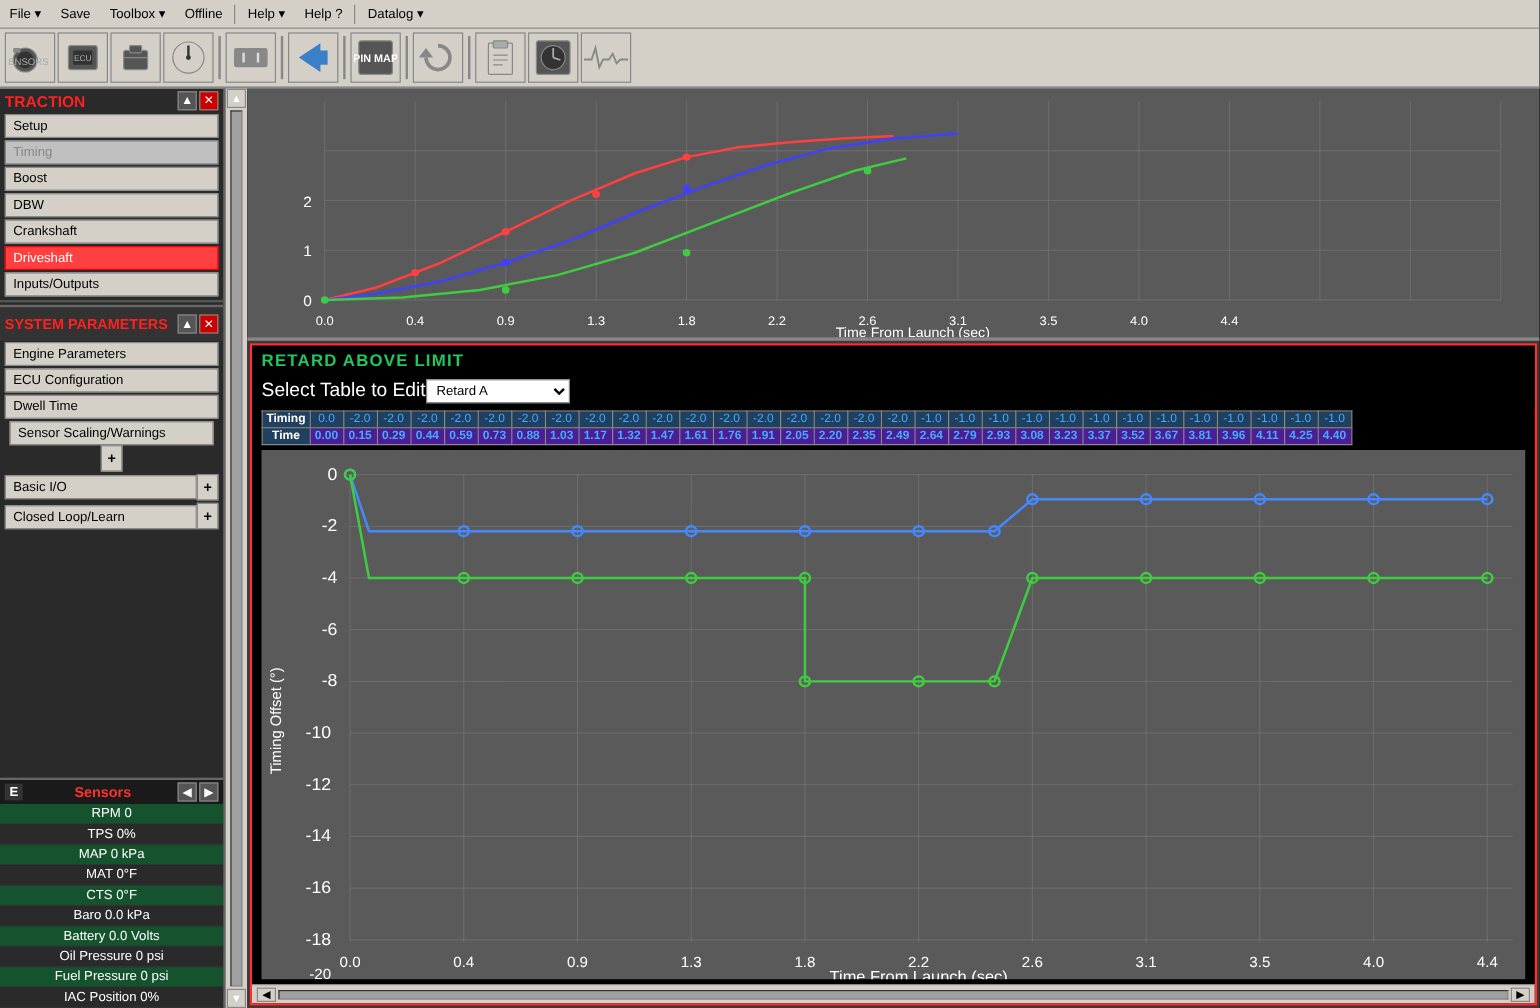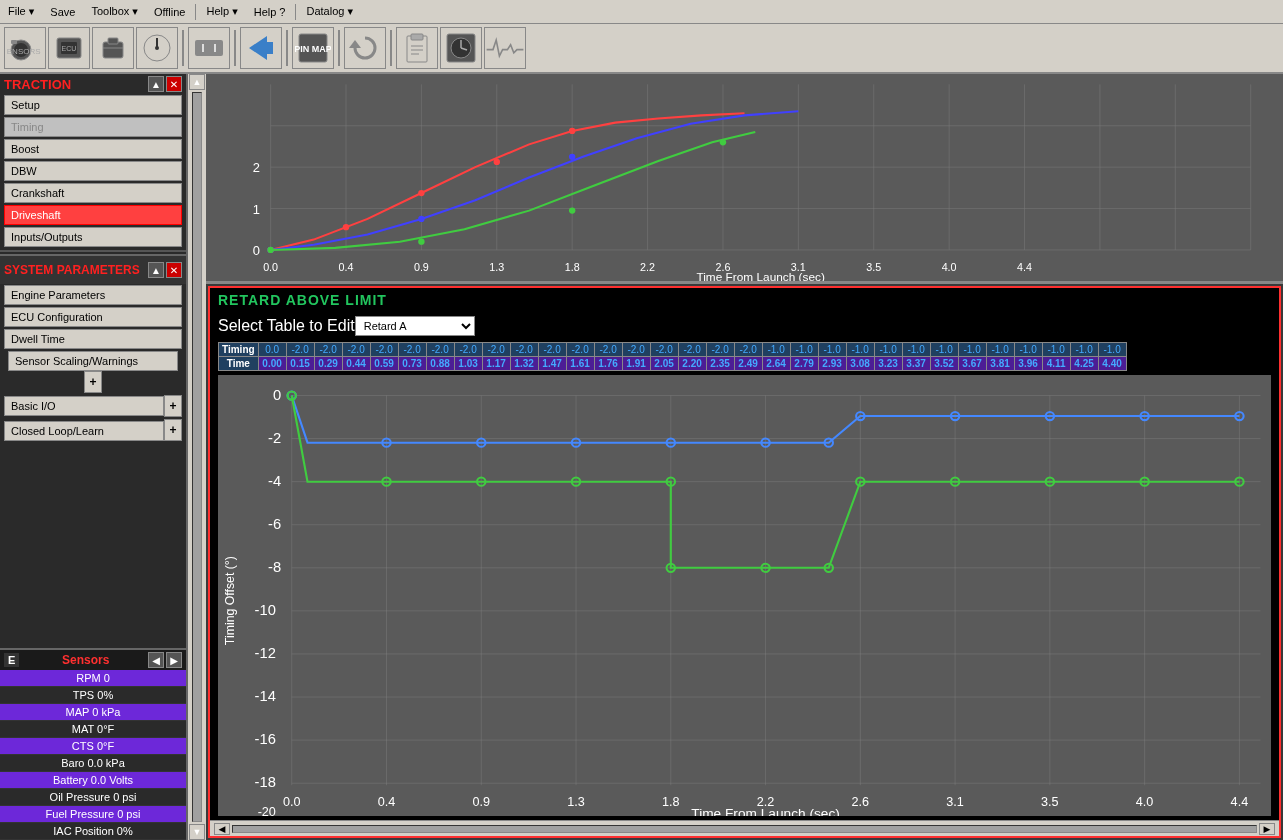--- a/index.html
+++ b/index.html
@@ -35,21 +35,21 @@
 
     
     .sys-params-section { border-top: 2px solid #666; }
 
     
     #sensors-panel { border-top: 2px solid #666; background: #1a1a1a; }
     .sensors-header { display: flex; align-items: center; padding: 2px 4px; background: #1a1a1a; }
     .sensors-e { background: #333; color: #fff; font-weight: bold; padding: 1px 4px; font-size: 11px; margin-right: 4px; }
     .sensors-title { color: #ff3030; font-weight: bold; font-size: 12px; flex: 1; text-align: center; }
     .sensors-nav { background: #555; border: 1px solid #888; width: 16px; height: 16px; display: flex; align-items: center; justify-content: center; cursor: pointer; color: #fff; font-size: 10px; }
-    .sensor-row { display: flex; justify-content: center; align-items: center; padding: 2px 4px; color: #fff; font-size: 11px; background: #6d28d9; border-bottom: 1px solid #333; }
+    .sensor-row { display: flex; justify-content: center; align-items: center; padding: 2px 4px; color: #fff; font-size: 11px; background: #14532d; border-bottom: 1px solid #333; }
     .sensor-row.alt { background: #2a2a2a; }
 
     
     #content { flex: 1; display: flex; flex-direction: column; background: #3a3a3a; overflow: hidden; }
 
     
     #top-chart { height: 210px; background: #3a3a3a; border-bottom: 3px solid #888; position: relative; }
 
     
     #retard-section { flex: 1; display: flex; flex-direction: column; border: 2px solid #ff3030; margin: 2px; background: #000; overflow: hidden; }

